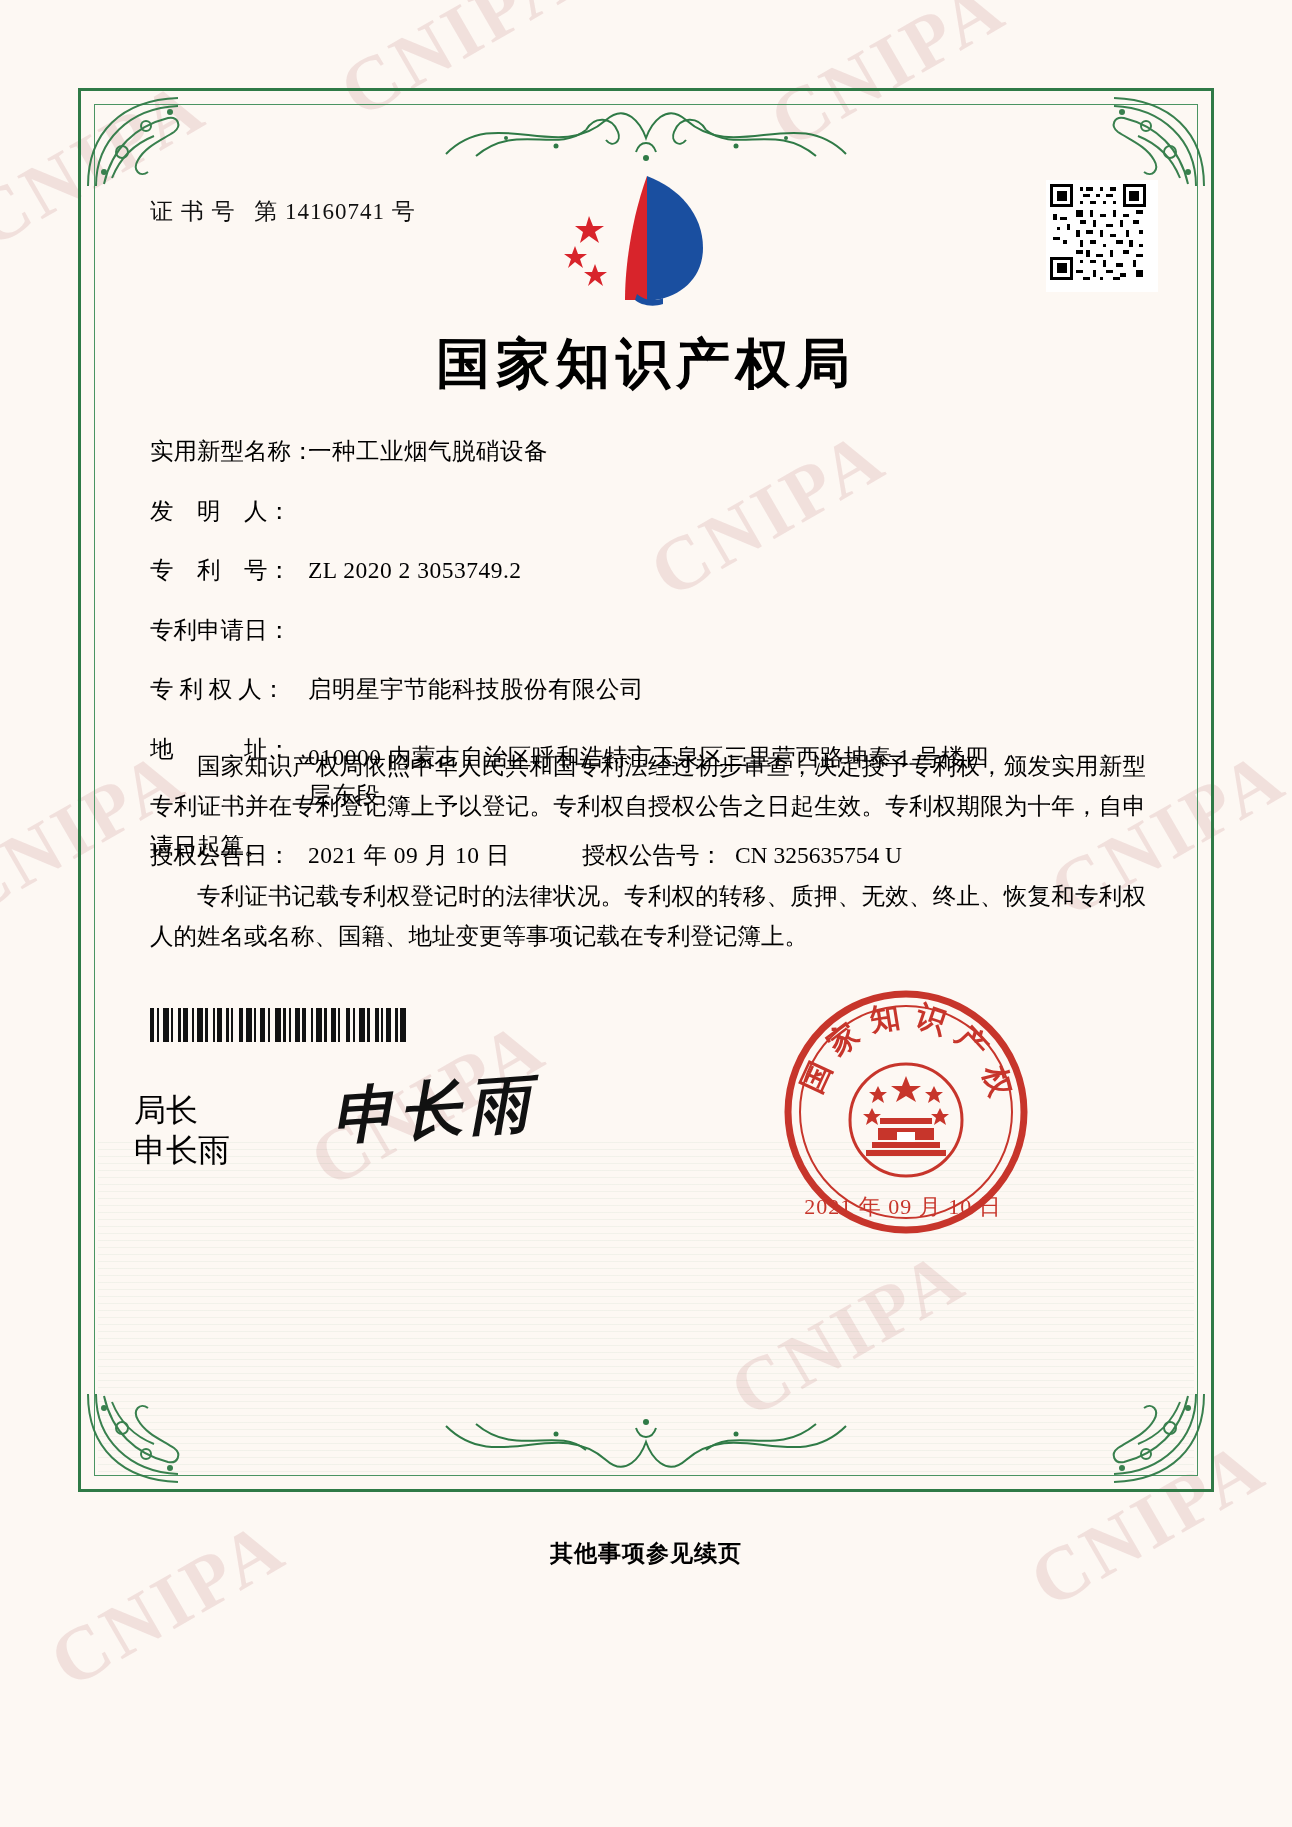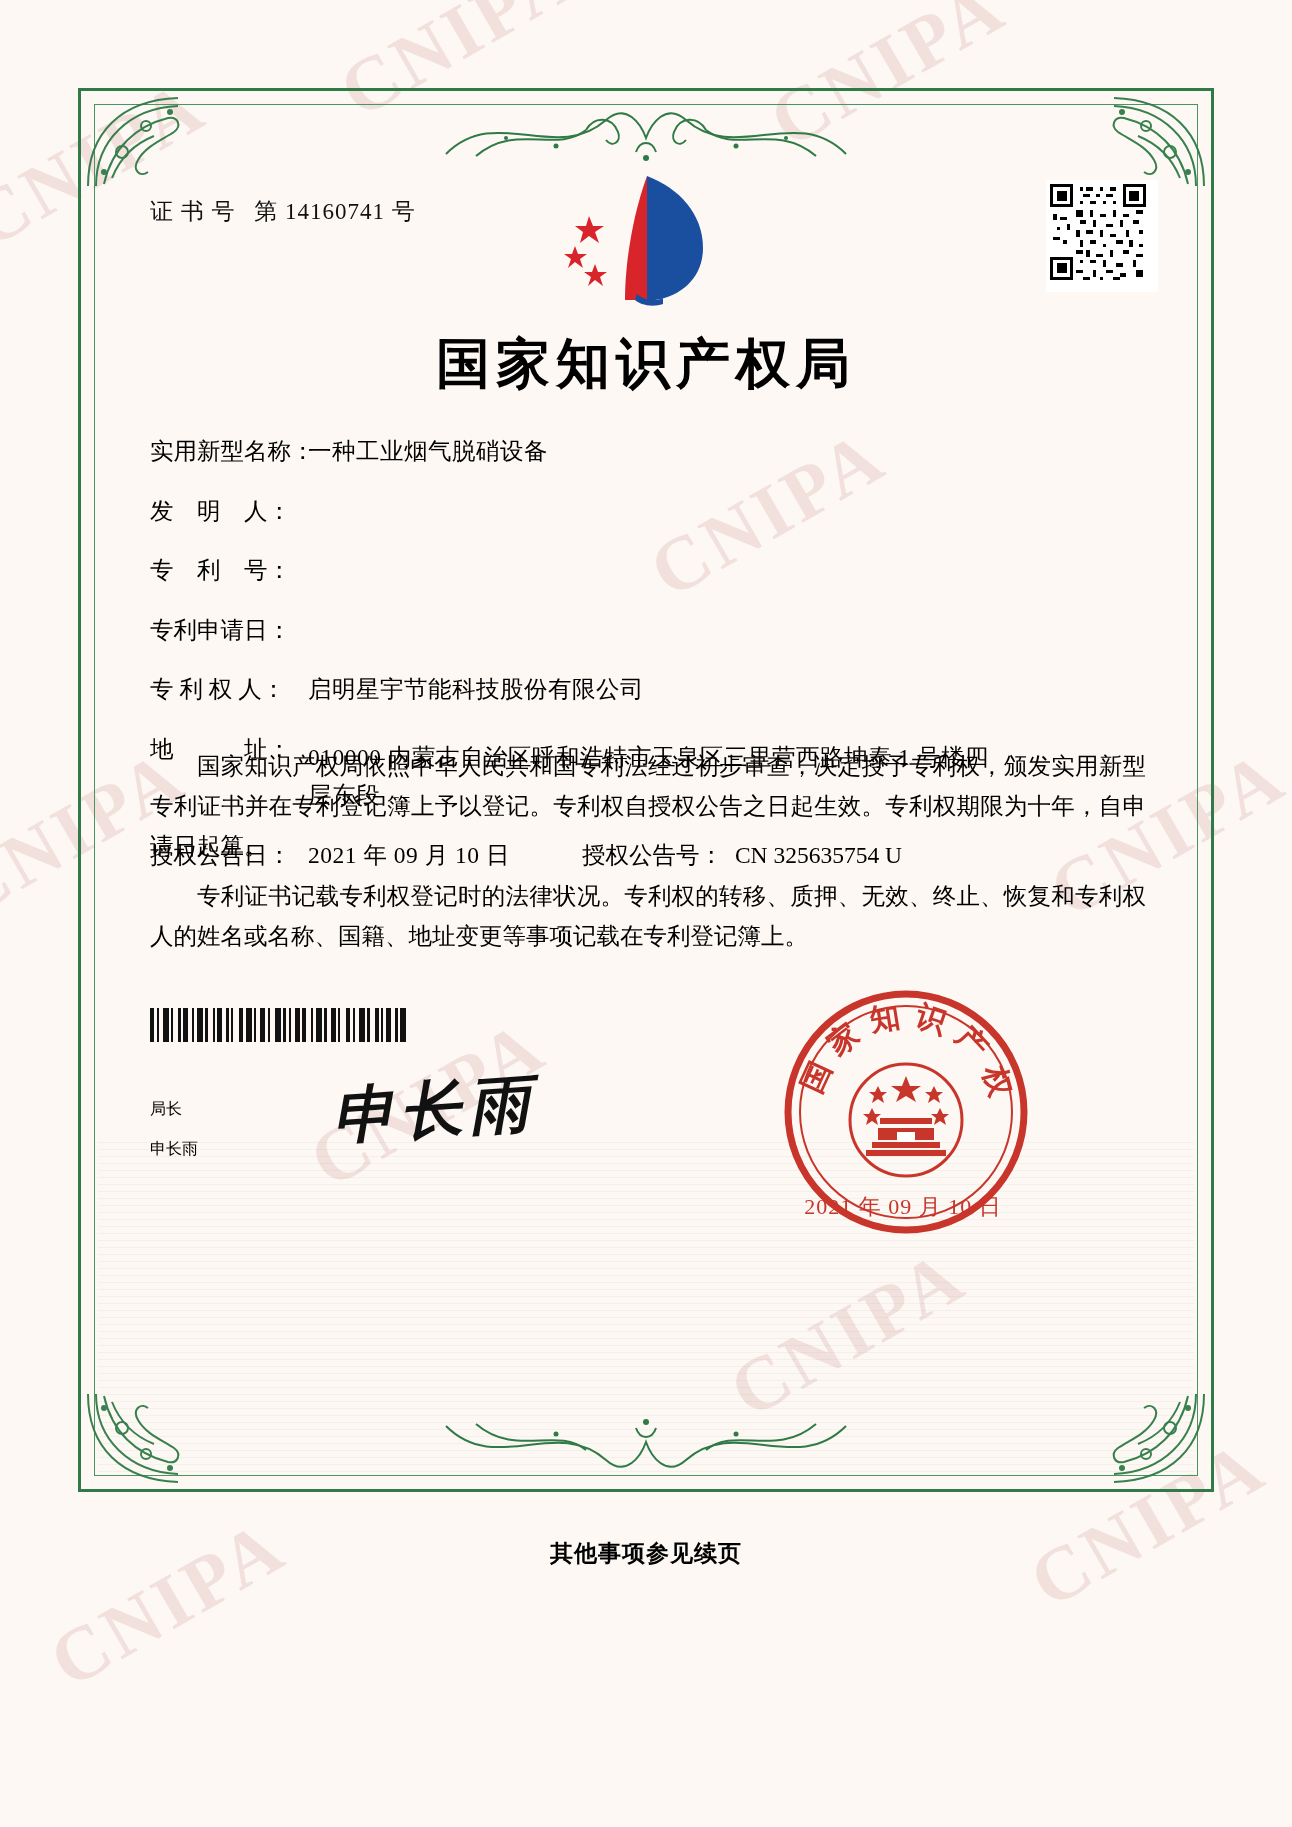--- a/index.html
+++ b/index.html
@@ -206,26 +206,25 @@
     height: 34px;
     display: flex;
     align-items: stretch;
     overflow: hidden;
   }
   .barcode i { display: block; height: 100%; background: #111; }
 
   
   .sig-block {
     position: absolute;
-    left: 26px;
+    left: 10px;
     top: 962px;
-    font-size: 16px;
+    font-size: 32px;
     line-height: 40px;
     color: #000;
-    font-family: Liberation Mono, monospace;
   }
   .sig-script {
     position: absolute;
     left: 208px;
     top: 940px;
     font-size: 62px;
     font-family: "Liberation Serif", serif;
     font-style: italic;
     font-weight: 700;
     color: #111;
@@ -491,20 +490,21 @@
     <div class="fields">
       <div class="field-row">
         <div class="field-label">实用新型名称：</div>
         <div class="field-value">一种工业烟气脱硝设备</div>
       </div>
       <div class="field-row">
         <div class="field-label">发　明　人：</div>
       </div>
       <div class="field-row">
         <div class="field-label">专　利　号：</div>
+        <div class="field-value wide-num">ZL 2020 2 3053749.2</div>
       </div>
       <div class="field-row">
         <div class="field-label">专利申请日：</div>
       </div>
       <div class="field-row">
         <div class="field-label">专 利 权 人：</div>
         <div class="field-value">启明星宇节能科技股份有限公司</div>
       </div>
       <div class="field-row" style="margin-bottom:30px">
         <div class="field-label">地　　　址：</div>

